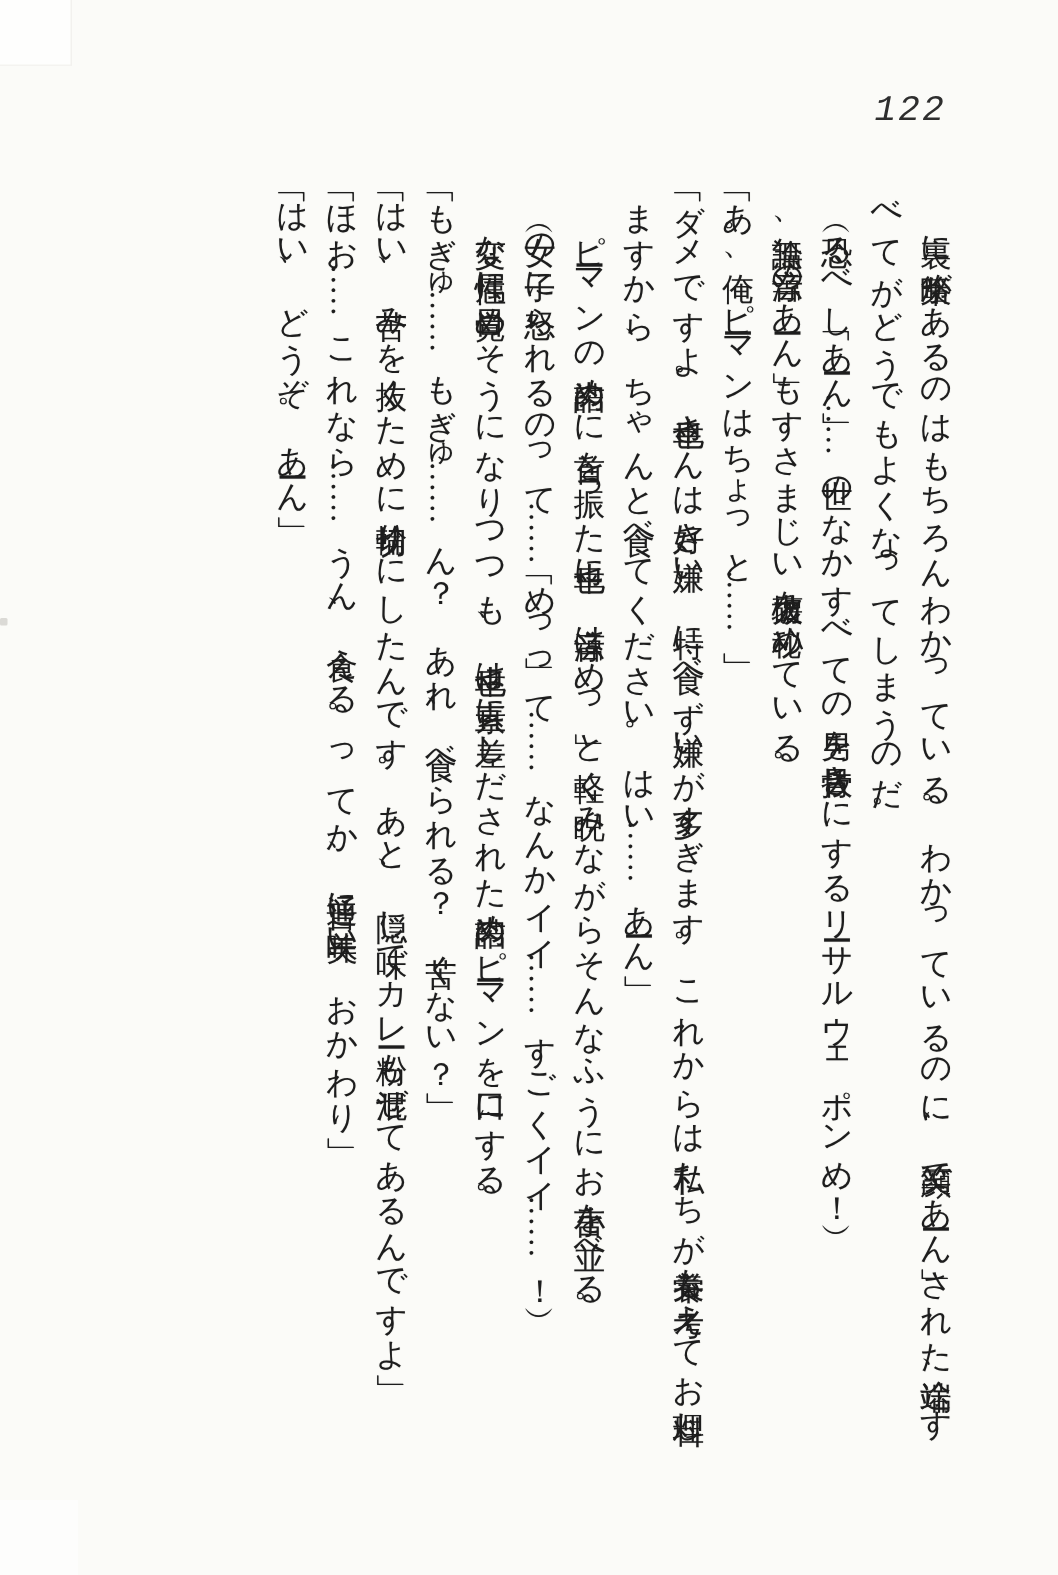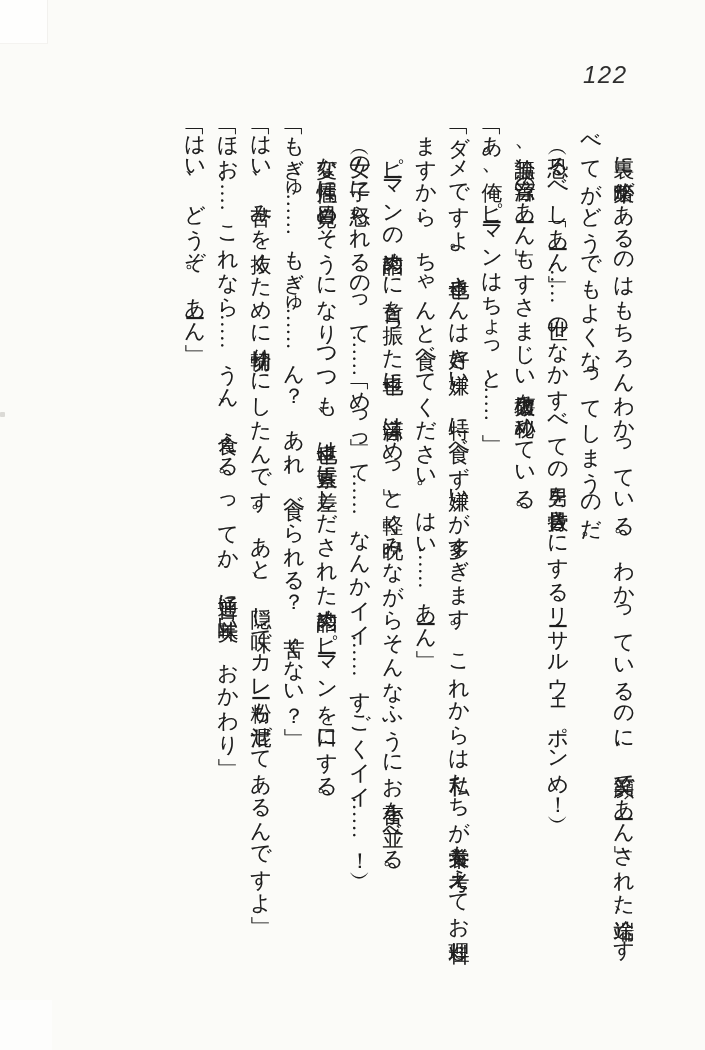--- a/index.html
+++ b/index.html
@@ -21,21 +21,21 @@
     position: relative;
     width: 705px;
     height: 1050px;
     background: var(--paper);
   }
   
   .page-number {
     position: absolute;
     top: 61px;
     left: 583px;
-    font-family: Liberation Sans, sans-serif;
+    font-family: Liberation Mono, monospace;
     font-style: italic;
     font-size: 24px;
     letter-spacing: 1.5px;
     color: var(--page_number_ink);
   }
   
   .text-block {
     position: absolute;
     top: 121px;
     right: 65px;

